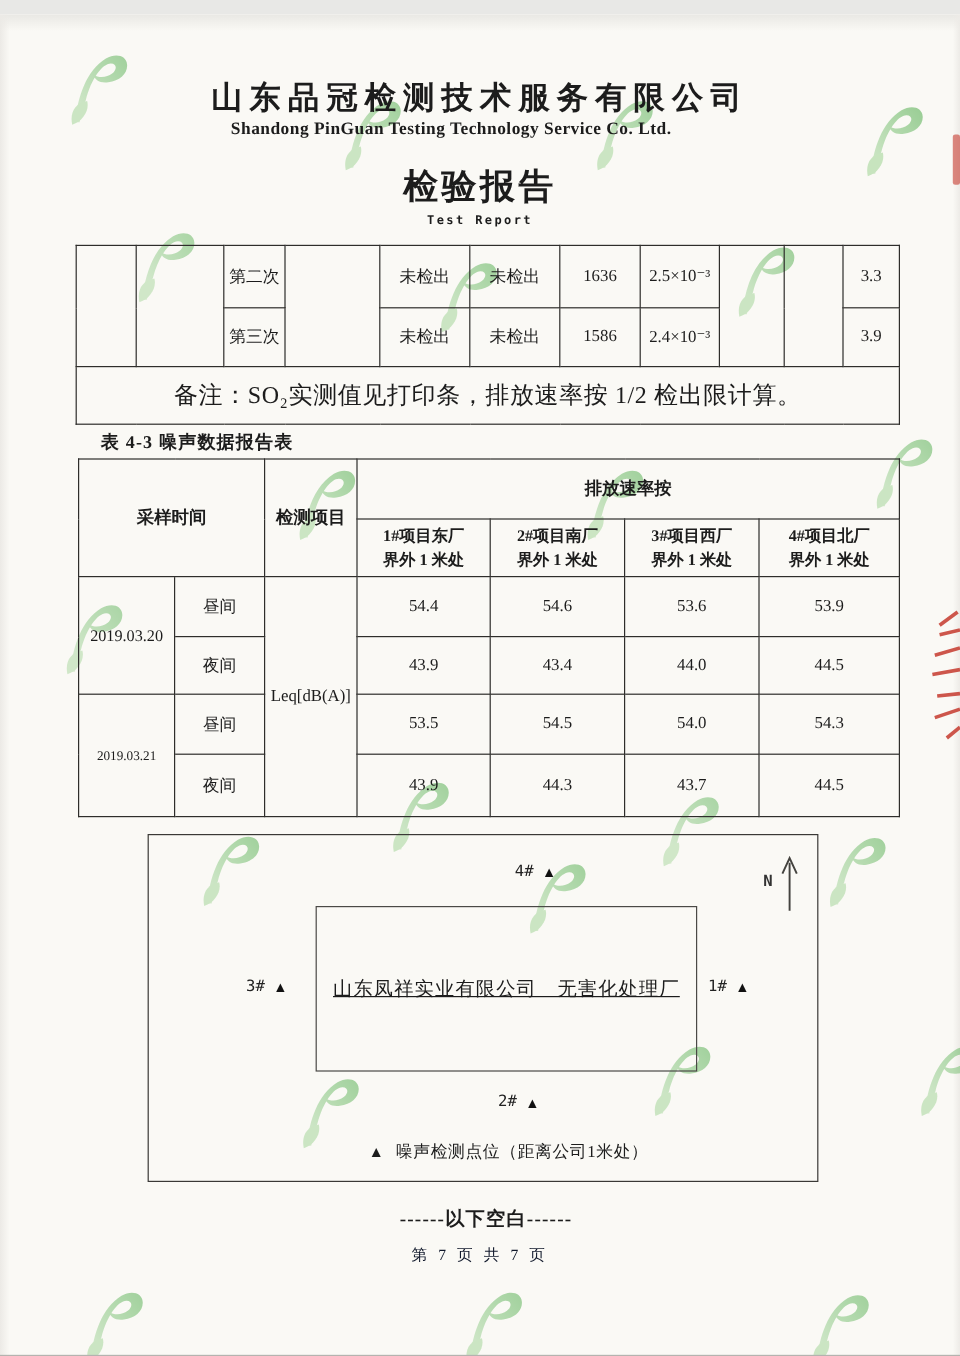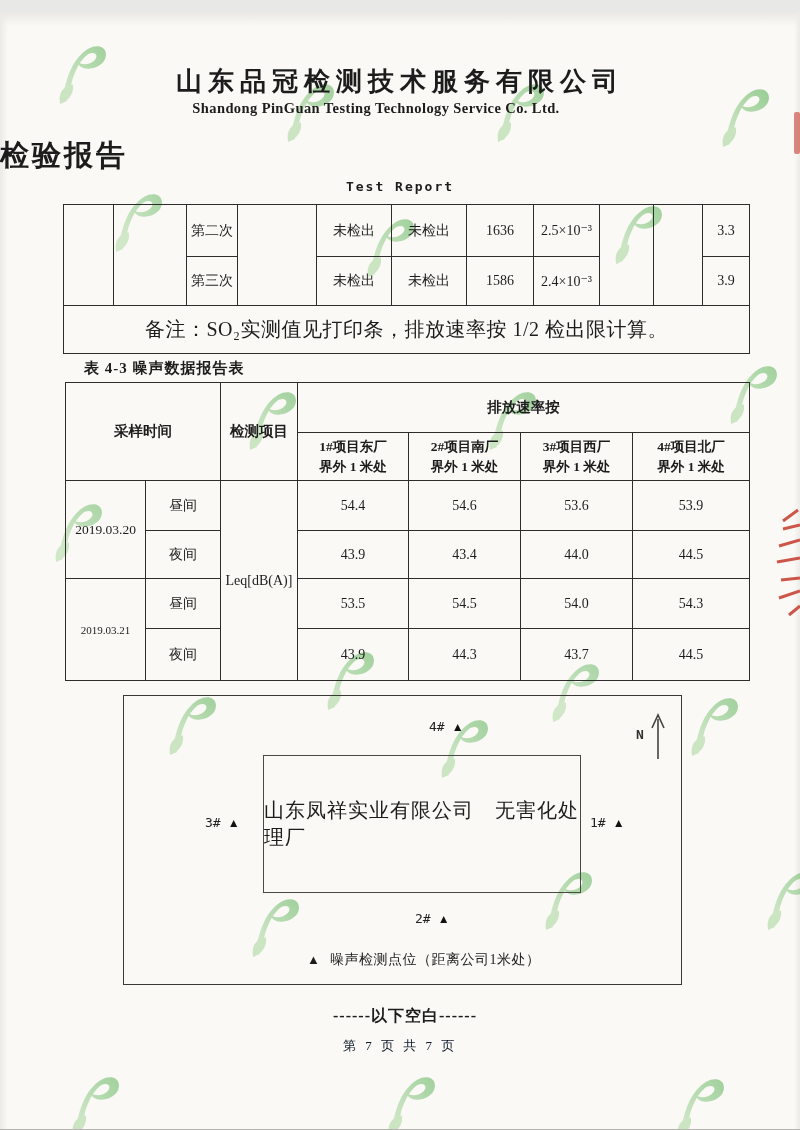--- a/index.html
+++ b/index.html
@@ -16,40 +16,40 @@
     background:linear-gradient(90deg,#eceae6,rgba(250,249,245,0));}
   .edge-right{position:absolute;right:0;top:0;width:6px;height:1130px;
     background:linear-gradient(270deg,#edebe7,rgba(250,249,245,0));}
   .wm-layer{position:absolute;left:0;top:0;z-index:0;}
   .content{position:absolute;left:0;top:0;width:800px;height:1130px;z-index:1;}
 
   .company-cn{position:absolute;left:0;top:52px;width:800px;text-align:center;
     font-size:26px;font-weight:bold;letter-spacing:6px;}
   .company-en{position:absolute;left:-24px;top:88px;width:800px;text-align:center;
     font-size:14.5px;font-weight:bold;letter-spacing:.4px;}
-  .title-cn{position:absolute;left:0;top:124px;width:800px;text-align:left;
+  .title-cn{position:absolute;left:0;top:124px;width:800px;text-align:center;
     font-size:29px;font-weight:bold;letter-spacing:3px;}
   .title-en{position:absolute;left:0;top:167px;width:800px;text-align:center;
-    font-family:"DejaVu Sans Mono",monospace;font-size:13px;font-weight:bold;letter-spacing:2px;}
+    font-family:"DejaVu Sans Mono",monospace;font-size:10px;font-weight:bold;letter-spacing:2px;}
 
   table{border-collapse:collapse;table-layout:fixed;}
   td{border:1.6px solid #2e2d2b;text-align:center;vertical-align:middle;
      font-size:14px;padding:0;overflow:hidden;}
   .tt{position:absolute;left:63px;top:192px;width:686px;border-radius:11px;}
   .nt{position:absolute;left:65px;top:370px;width:684px;}
   .nt td.hdr{font-weight:bold;font-size:14.5px;}
   .nt .ph{font-weight:bold;font-size:13.5px;line-height:1.45;}
   .note-cell{font-size:20px;letter-spacing:.5px;}
   .nt-title{position:absolute;left:84px;top:347px;font-size:15px;font-weight:bold;letter-spacing:1px;}
 
   .diagram{position:absolute;left:123px;top:683px;width:557px;height:288px;
     border:1.6px solid #3a3936;}
   .factory-box{position:absolute;left:139px;top:59px;width:316px;height:136px;
     border:1.5px solid #4a4946;display:flex;align-items:center;justify-content:center;}
-  .factory-label{font-size:20px;letter-spacing:1px;}
+  .factory-label{font-size:16px;letter-spacing:1px;text-decoration:underline;}
   .marker{position:absolute;display:flex;align-items:center;gap:7px;}
   .marker .mlabel{font-family:"DejaVu Sans Mono",monospace;font-size:13px;color:#222;}
   .marker .mglyph{font-size:12px;color:#111;line-height:1;}
   .legend{position:absolute;left:183px;top:255px;display:flex;align-items:center;gap:10px;}
   .legend .mglyph{font-size:13px;}
   .legend .ltext{font-size:14px;letter-spacing:.5px;}
   .north{position:absolute;left:512px;top:15px;width:40px;height:52px;}
   .north .nl{position:absolute;left:0;top:16px;font-family:"DejaVu Sans Mono",monospace;
     font-size:13px;font-weight:bold;color:#333;}
 

